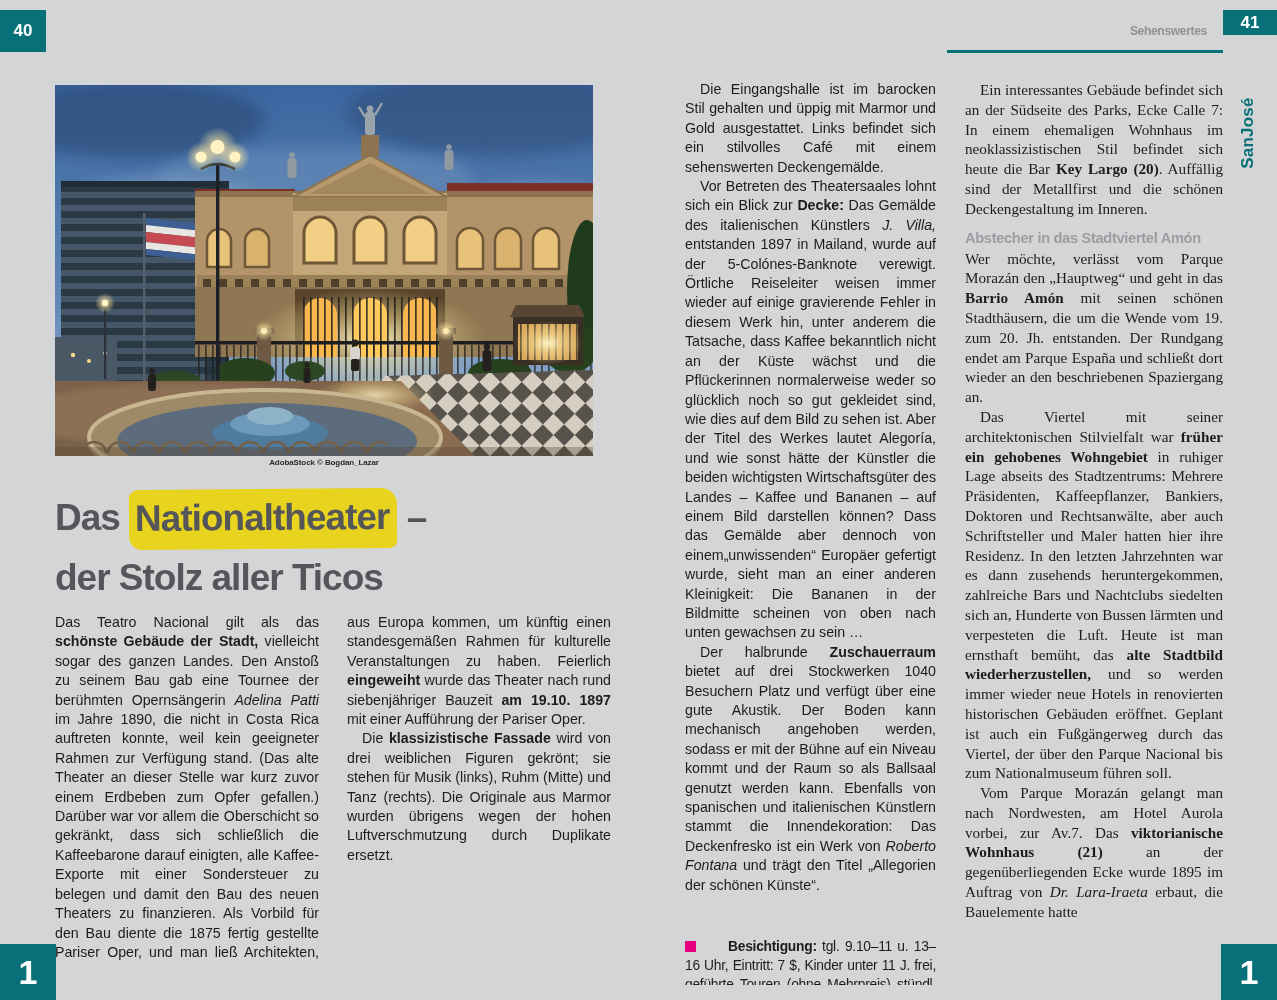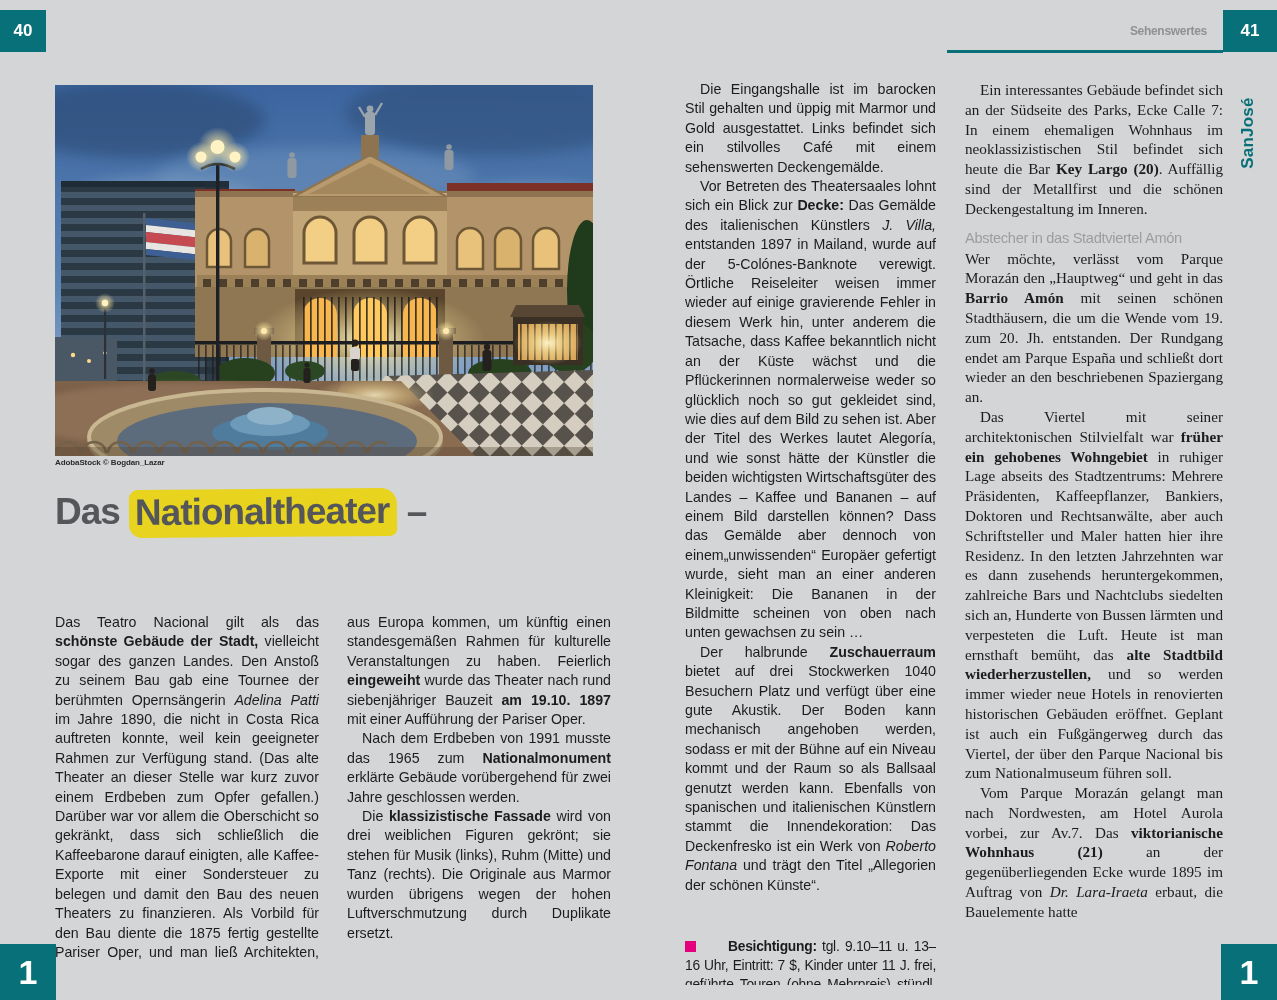--- a/index.html
+++ b/index.html
@@ -6,50 +6,50 @@
     --teal:#087078; --highlight:#e8d41f; --magenta:#e5007d;
     --headline_gray:#55565a; --header_gray:#8f9193; --subhead_gray:#9c9da0;
     --page_bg:#d3d5d6; --text:#1b1c1e;
   }
   html,body{margin:0;padding:0;background:#bfc3c4;}
   .spread{position:relative;width:1277px;height:1000px;background:var(--page_bg);
     overflow:hidden;font-family:"Liberation Sans",sans-serif;color:var(--text);margin:0 auto;}
   .pn-box{position:absolute;background:var(--teal);color:#fff;font-weight:bold;
     display:flex;align-items:center;justify-content:center;}
   .pn-tl{left:0;top:10px;width:46px;height:42px;font-size:17px;}
-  .pn-tr{left:1223px;top:10px;width:54px;height:42px;font-size:17px;}
+  .pn-tr{left:1223px;top:10px;width:54px;height:25px;font-size:17px;}
   .pn-bl{left:0;top:944px;width:56px;height:56px;font-size:34px;}
   .pn-br{left:1221px;top:944px;width:56px;height:56px;font-size:34px;}
   .header-title{position:absolute;left:947px;top:24px;width:260px;text-align:right;
     font-size:12px;font-weight:bold;color:var(--header_gray);letter-spacing:-.3px;}
   .header-rule{position:absolute;left:947px;top:50px;width:276px;height:3px;background:var(--teal);}
   .chapter-tab{position:absolute;left:1234px;top:83px;width:28px;height:100px;
     display:flex;align-items:center;justify-content:center;}
   .chapter-tab span{transform:rotate(-90deg);white-space:nowrap;font-weight:bold;
     font-size:17px;color:var(--teal);letter-spacing:.2px;}
   .photo{position:absolute;left:55px;top:85px;width:538px;height:371px;margin:0;
     overflow:hidden;background:#5c85b5;}
-  .credit{position:absolute;left:55px;top:458px;width:538px;text-align:left;
+  .credit{position:absolute;left:55px;top:458px;width:538px;text-align:center;
     font-size:8px;font-weight:bold;color:#2b2b2b;letter-spacing:-.1px;}
-  .headline{position:absolute;left:55px;top:489px;margin:0;font-size:37px;line-height:46px;
+  .headline{position:absolute;left:55px;top:489px;margin:0;font-size:37px;line-height:58px;
     font-weight:bold;color:var(--headline_gray);letter-spacing:-1px;}
   .headline .hline{display:block;}
   .hl-mark{background:var(--highlight);display:inline-block;padding:0 8px 2px 6px;
     border-radius:9px 16px 7px 13px;transform:rotate(-.5deg);}
   .col{position:absolute;text-align:justify;hyphens:auto;-webkit-hyphens:auto;}
   .col p{margin:0;}
   .col p.ind{text-indent:15px;}
   .sans{font-size:14.2px;line-height:19.4px;}
   .serif{font-family:"Liberation Serif","DejaVu Serif",serif;font-size:15.2px;line-height:19.8px;}
   .colL1{left:55px;top:613px;width:264px;height:350px;overflow:hidden;}
   .colL2{left:347px;top:613px;width:264px;height:350px;overflow:hidden;}
   .colM{left:685px;top:80px;width:251px;height:905px;overflow:hidden;}
   .colR{left:965px;top:80px;width:258px;height:860px;overflow:hidden;}
   .subhead{margin:10px 0 2px 0;font-family:"Liberation Sans",sans-serif;font-size:14.6px;
-    line-height:18px;font-weight:normal;color:var(--subhead_gray);letter-spacing:-.3px;text-align:left;}
+    line-height:18px;font-weight:bold;color:var(--subhead_gray);letter-spacing:-.3px;text-align:left;}
   .infobox{margin-top:42px;font-size:13.8px;line-height:19px;letter-spacing:-.25px;}
   .bullet{display:inline-block;width:11px;height:11px;background:var(--magenta);
     margin-right:8px;vertical-align:-1px;}
 </style>
 </head>
 <body>
 
 <div class="spread">
 
   <div class="pn-box pn-tl">40</div>
@@ -222,28 +222,28 @@
       <ellipse cx="215" cy="339" rx="40" ry="12" fill="#6d9ab8"></ellipse>
       <ellipse cx="215" cy="331" rx="23" ry="9" fill="#8eb3c9"></ellipse>
       <rect x="0" y="353" width="332" height="18" fill="url(#hoops)"></rect>
       <rect x="0" y="362" width="538" height="9" fill="#574634" opacity="0.35"></rect>
     </svg>
   </figure>
   <div class="credit">AdobaStock © Bogdan_Lazar</div>
 
   <h1 class="headline">
     <span class="hline"><span>Das </span><span class="hl-mark">Nationaltheater</span><span> –</span></span>
+    <span class="hline">der Stolz aller Ticos</span>
   </h1>
 
   <div class="col sans colL1">
       <p class="noind"><span>Das Teatro Nacional gilt als das </span><span style="font-weight: bold;">schönste Gebäude der Stadt,</span><span> vielleicht sogar des ganzen Landes. Den Anstoß zu seinem Bau gab eine Tournee der berühmten Opernsängerin </span><span style="font-style: italic;">Adelina Patti</span><span> im Jahre 1890, die nicht in Costa Rica auftreten konnte, weil kein geeigneter Rahmen zur Verfügung stand. (Das alte Theater an dieser Stelle war kurz zuvor einem Erdbeben zum Opfer gefallen.) Darüber war vor allem die Oberschicht so gekränkt, dass sich schließlich die Kaffeebarone darauf einigten, alle Kaffee-Exporte mit einer Sondersteuer zu belegen und damit den Bau des neuen Theaters zu finanzieren. Als Vorbild für den Bau diente die 1875 fertig gestellte Pariser Oper, und man ließ Architekten, Künstler und edle Baumaterialien</span></p>
     </div>
   <div class="col sans colL2">
       <p class="noind"><span>aus Europa kommen, um künftig einen standesgemäßen Rahmen für kulturelle Veranstaltungen zu haben. Feierlich </span><span style="font-weight: bold;">eingeweiht</span><span> wurde das Theater nach rund siebenjähriger Bauzeit </span><span style="font-weight: bold;">am 19.10. 1897</span><span> mit einer Aufführung der Pariser Oper.</span></p>
-      <p class="ind"><span>Nach dem Erdbeben von 1991 musste das 1965 zum </span><span style="font-weight: bold;">Nationalmonument</span><span> erklärte Gebäude vorübergehend für zwei Jahre geschlossen werden.</span></p>
       <p class="ind"><span>Die </span><span style="font-weight: bold;">klassizistische Fassade</span><span> wird von drei weiblichen Figuren gekrönt; sie stehen für Musik (links), Ruhm (Mitte) und Tanz (rechts). Die Originale aus Marmor wurden übrigens wegen der hohen Luftverschmutzung durch Duplikate ersetzt.</span></p>
     </div>
 
   <div class="col sans colM">
     <div>
         <p class="ind"><span>Die </span><span style="font-weight: normal;">Eingangshalle</span><span> ist im barocken Stil gehalten und üppig mit Marmor und Gold ausgestattet. Links befindet sich ein stilvolles Café mit einem sehenswerten Deckengemälde.</span></p>
         <p class="ind"><span>Vor Betreten des Theatersaales lohnt sich ein Blick zur </span><span style="font-weight: bold;">Decke:</span><span> Das Gemälde des italienischen Künstlers </span><span style="font-style: italic;">J. Villa,</span><span> entstanden 1897 in Mailand, wurde auf der 5-Colónes-Banknote verewigt. Örtliche Reiseleiter weisen immer wieder auf einige gravierende Fehler in diesem Werk hin, unter anderem die Tatsache, dass Kaffee bekanntlich nicht an der Küste wächst und die Pflückerinnen normalerweise weder so glücklich noch so gut gekleidet sind, wie dies auf dem Bild zu sehen ist. Aber der Titel des Werkes lautet Alegoría, und wie sonst hätte der Künstler die beiden wichtigsten Wirtschaftsgüter des Landes – Kaffee und Bananen – auf einem Bild darstellen können? Dass das Gemälde aber dennoch von einem„unwissenden“ Europäer gefertigt wurde, sieht man an einer anderen Kleinigkeit: Die Bananen in der Bildmitte scheinen von oben nach unten gewachsen zu sein …</span></p>
         <p class="ind"><span>Der halbrunde </span><span style="font-weight: bold;">Zuschauerraum</span><span> bietet auf drei Stockwerken 1040 Besuchern Platz und verfügt über eine gute Akustik. Der Boden kann mechanisch angehoben werden, sodass er mit der Bühne auf ein Niveau kommt und der Raum so als Ballsaal genutzt werden kann. Ebenfalls von spanischen und italienischen Künstlern stammt die Innendekoration: Das Deckenfresko ist ein Werk von </span><span style="font-style: italic;">Roberto Fontana</span><span> und trägt den Titel „Allegorien der schönen Künste“.</span></p>
       </div>
     <div class="infobox">

